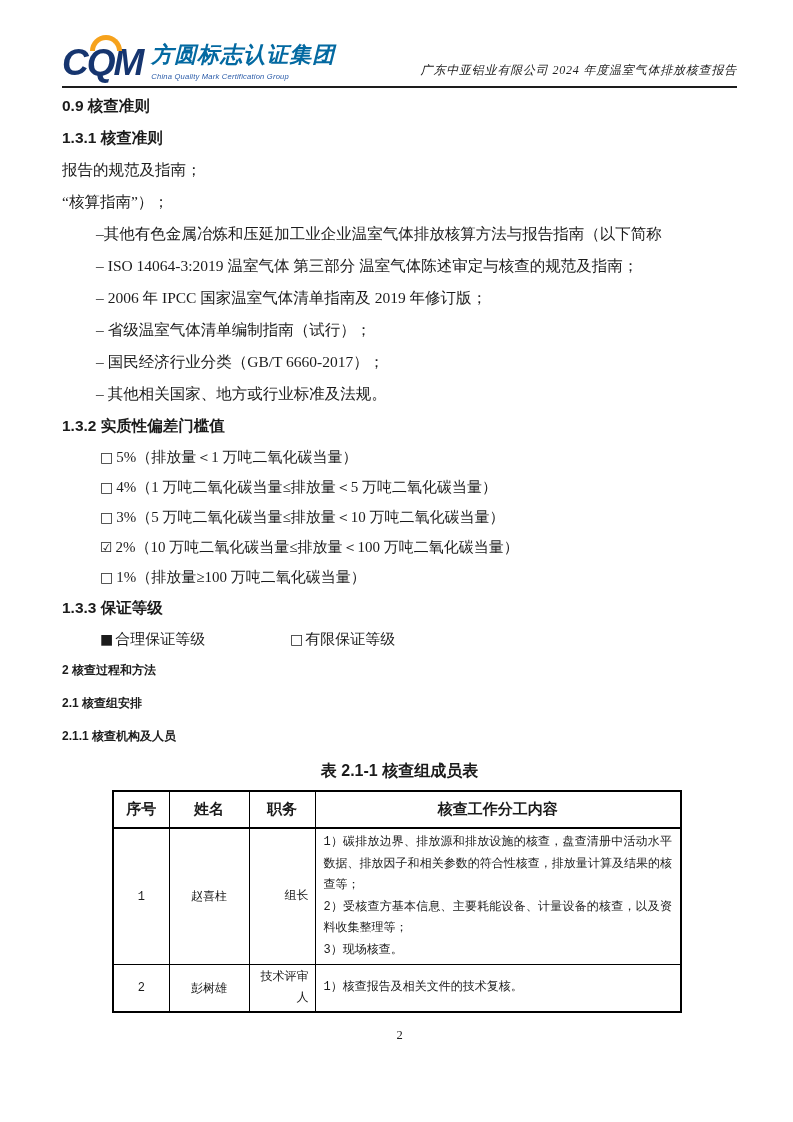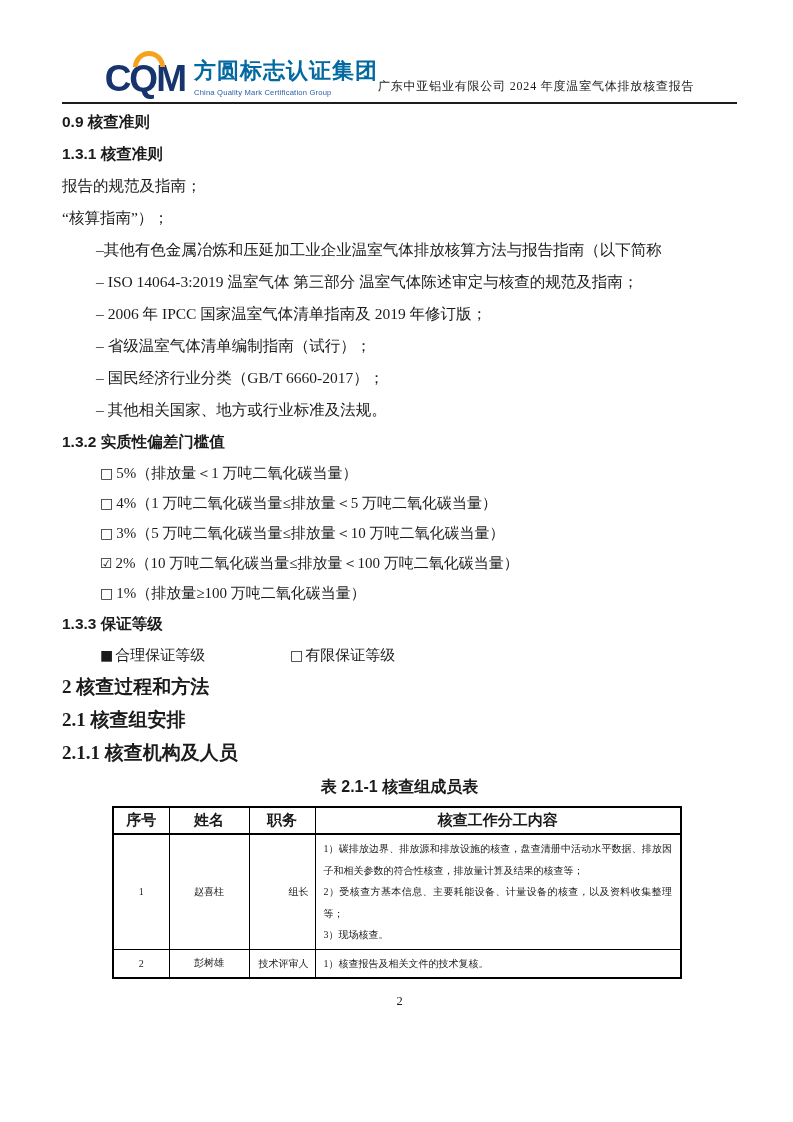--- a/index.html
+++ b/index.html
@@ -5,24 +5,25 @@
   html,body{margin:0;padding:0;background:#ffffff;}
   body{
     width:793px;height:1122px;
     font-family:"Liberation Serif","DejaVu Serif",serif;
     color:#1b1b1b;position:relative;overflow:hidden;
   }
   .page{padding:0 56px 0 62px;}
 
   
   .header{
-    height:104px;
-    display:flex;justify-content:center;align-items:flex-end;
+    height:88px;
+    display:flex;justify-content:space-between;align-items:flex-end;
     border-bottom:2px solid #1d1d1d;
     box-sizing:border-box;
+    font-style:italic;
   }
   .logo{display:flex;align-items:center;gap:9px;padding-bottom:2px;}
   .logo-mark{
     position:relative;line-height:1;
     font-family:"Liberation Sans","DejaVu Sans",sans-serif;
     font-weight:800;font-size:37px;letter-spacing:-2px;color:#16356f;
   }
   .logo-arc{
     position:absolute;top:-9px;left:28px;
     width:22px;height:11px;
@@ -42,21 +43,21 @@
     font-size:12px;letter-spacing:.8px;color:#1b1b1b;
     padding-bottom:7px;white-space:nowrap;
   }
 
   
   .content{padding-top:2px;}
   .hd{
     font-family:"Liberation Sans","DejaVu Sans",sans-serif;
     font-weight:700;font-size:15.5px;line-height:32px;margin:0;
   }
-  .hd-big{font-size:19px;line-height:33px;font-family:Liberation Serif, serif;}
+  .hd-big{font-size:12px;line-height:33px;}
   .bullet{margin:0;}
   .b-line{font-size:15.5px;line-height:32px;}
   .b-first{text-indent:2.2em;}
 
   .cb-line{font-size:15px;line-height:30px;padding-left:38px;}
   .cb-glyph{font-family:"DejaVu Sans",sans-serif;font-size:14px;margin-right:3px;}
 
   .assure-line{font-size:15px;line-height:30px;padding-left:38px;}
   .assure-opt{display:inline-block;}
   .assure-opt.first{width:190px;}
@@ -68,24 +69,24 @@
     font-weight:700;font-size:16px;line-height:28px;margin-top:4px;
   }
   table.team{
     border-collapse:collapse;table-layout:fixed;
     width:568px;margin-left:50px;margin-top:5px;
     border:2px solid #000;
   }
   .team th,.team td{border:1px solid #000;box-sizing:border-box;}
   .team th{
     font-family:"Liberation Sans","DejaVu Sans",sans-serif;
-    font-weight:700;font-size:15px;height:27px;
+    font-weight:700;font-size:15px;height:37px;
     border-bottom:2px solid #000;
   }
-  .team td{font-size:10px;vertical-align:middle;}
+  .team td{font-size:12px;vertical-align:middle;font-family:Liberation Mono, monospace;}
   .c-center{text-align:center;padding:2px 4px;}
   .c-role{text-align:right;padding:2px 6px;line-height:21px;}
   .c-duty{padding:3px 8px;line-height:21.5px;text-align:justify;vertical-align:top;}
   .duty-line{margin:0;}
 
   
   .page-num{
     text-align:center;font-size:12.5px;margin-top:15px;
     font-family:"Liberation Serif","DejaVu Serif",serif;
   }

